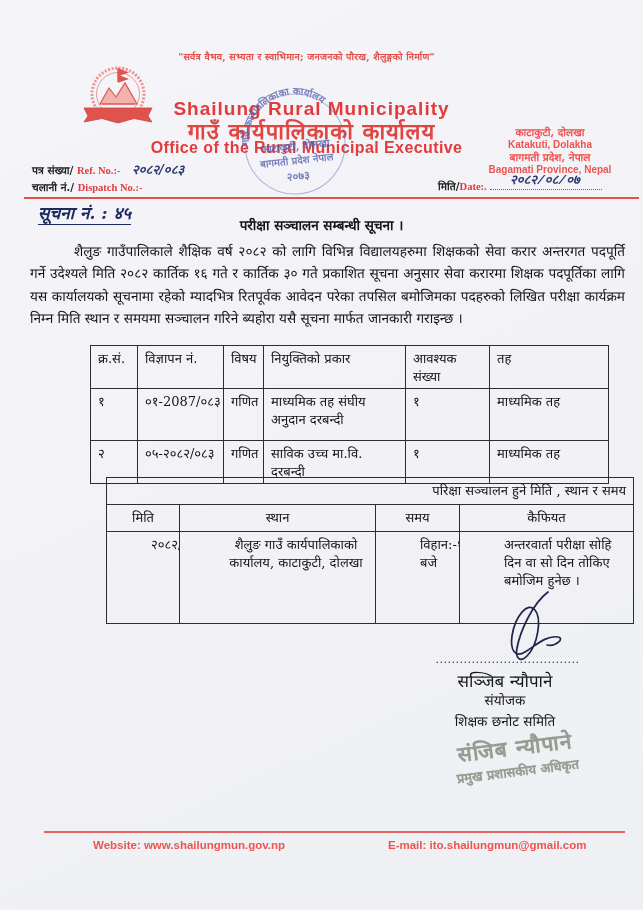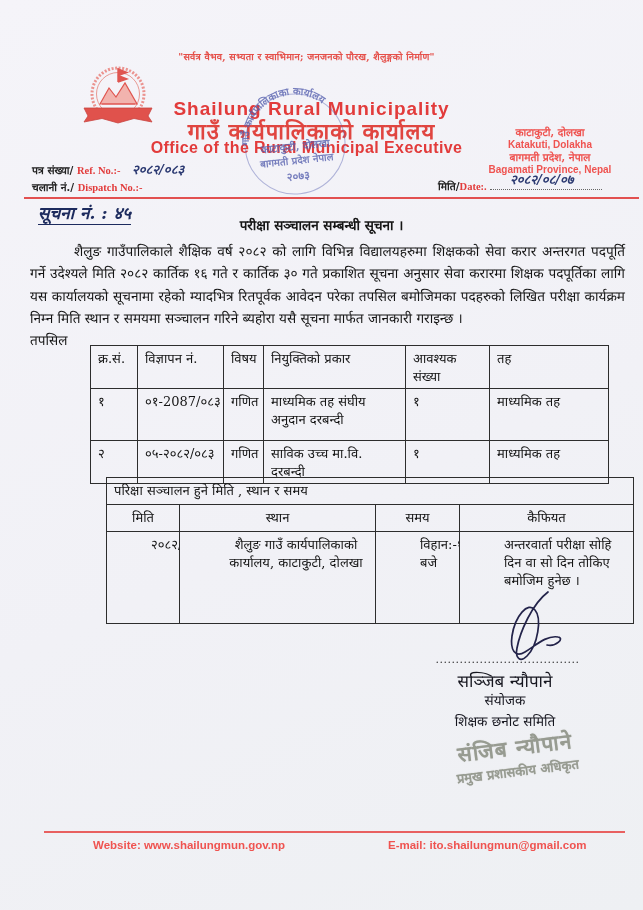--- a/index.html
+++ b/index.html
@@ -33,42 +33,42 @@
   
   .meta-row{ position:absolute; font-size:10.5px; font-weight:bold; }
   .meta-row .np-label{ color:#222;text-align:center; }
   .meta-row .en-label{ color:#e23b3b; font-family:"Liberation Serif",serif; }
   .hand{ font-family:"DejaVu Serif",serif; font-style:italic; color:#2c3a72; }
   .ref-row{ left:32px; top:160px; }
   .ref-val{ font-size:13px; margin-left:8px; font-weight:bold; }
   .disp-row{ left:32px; top:180px; }
   .date-row{ left:438px; top:179px; }
   .date-dots{ display:inline-block; width:112px; border-bottom:1.6px dotted #666; height:10px;}
-  .date-val{ position:absolute; left:72px; top:-9px; font-size:13px; font-weight:bold; white-space:nowrap;}
+  .date-val{ position:absolute; left:72px; top:-9px; font-size:13px; font-weight:bold; white-space:nowrap;font-family:Liberation Mono, monospace;}
   .rule-top{ position:absolute; left:24px; right:4px; top:197px; height:2px; background:#e25050; }
   .notice-no{ position:absolute; left:38px; top:201px; font-size:17px; font-weight:bold;
     font-style:italic; color:#1d2b5e; }
   .notice-no span{ border-bottom:1.5px solid #1d2b5e; padding-bottom:1px;}
   
   .subject{ position:absolute; top:216px; left:0; right:0; text-align:center;
     font-size:13.5px; font-weight:600; color:#151515; }
   .body-text{ position:absolute; left:30px; right:18px; top:240px;
     font-size:13.6px; line-height:22.3px; text-align:justify; color:#141414; }
   .body-text p{ text-indent:44px; }
   .tapasil{ margin-top:0; }
   
   table{ border-collapse:collapse; table-layout:fixed; font-size:13px; color:#141414;margin-left:20px;}
   td,th{ border:1.4px solid #2d2d2d; padding:3px 7px; vertical-align:top;
     font-weight:normal; text-align:left; overflow:hidden;}
   .t1{ position:absolute; left:70px; top:345px; width:518px; }
   .t1 .h td{ height:32px; }
   .t1 .r1 td{ height:52px; }
   .t1 .r2 td{ height:30px; }
   .t2{ position:absolute; left:86px; top:477px; width:527px; }
-  .t2 .title td{ text-align:left; height:27px; }
+  .t2 .title td{ text-align:right; height:27px; }
   .t2 .h td{ text-align:center; height:27px; }
   .t2 .r td{ height:92px;padding-left:44px; }
   .t2 .c-miti{ text-align:center; }
   .t2 .c-sthan{ text-align:center; }
   
   .sig-svg{ position:absolute; left:482px; top:588px; width:100px; height:85px; }
   .sig-dots{ position:absolute; left:425px; top:653px; width:165px; text-align:center;
     font-size:11px; color:#3a3a3a; letter-spacing:.5px; overflow:hidden; white-space:nowrap;}
   .sig-name{ position:absolute; left:415px; top:669px; width:180px; text-align:center;
     font-size:17px; color:#16161f;}
@@ -150,21 +150,20 @@
   <div class="rule-top"></div>
 
   <div class="notice-no">
     <span>सूचना नं. : ४५</span>
   </div>
 
   <div class="subject">परीक्षा सञ्चालन सम्बन्धी सूचना ।</div>
 
   <div class="body-text">
     <p>शैलुङ गाउँपालिकाले शैक्षिक वर्ष २०८२ को लागि विभिन्न विद्यालयहरुमा शिक्षकको सेवा करार अन्तरगत पदपूर्ति गर्ने उदेश्यले मिति २०८२ कार्तिक १६ गते र कार्तिक ३० गते प्रकाशित सूचना अनुसार सेवा करारमा शिक्षक पदपूर्तिका लागि यस कार्यालयको सूचनामा रहेको म्यादभित्र रितपूर्वक आवेदन परेका तपसिल बमोजिमका पदहरुको लिखित परीक्षा कार्यक्रम निम्न मिति स्थान र समयमा सञ्चालन गरिने ब्यहोरा यसै सूचना मार्फत जानकारी गराइन्छ ।</p>
-    <div class="tapasil">तपसिल</div>
   </div>
 
   <table class="t1">
     <colgroup>
       <col style="width:47px">
         <col style="width:86px">
         <col style="width:40px">
       <col style="width:142px">
         <col style="width:84px">
         <col style="width:119px">

